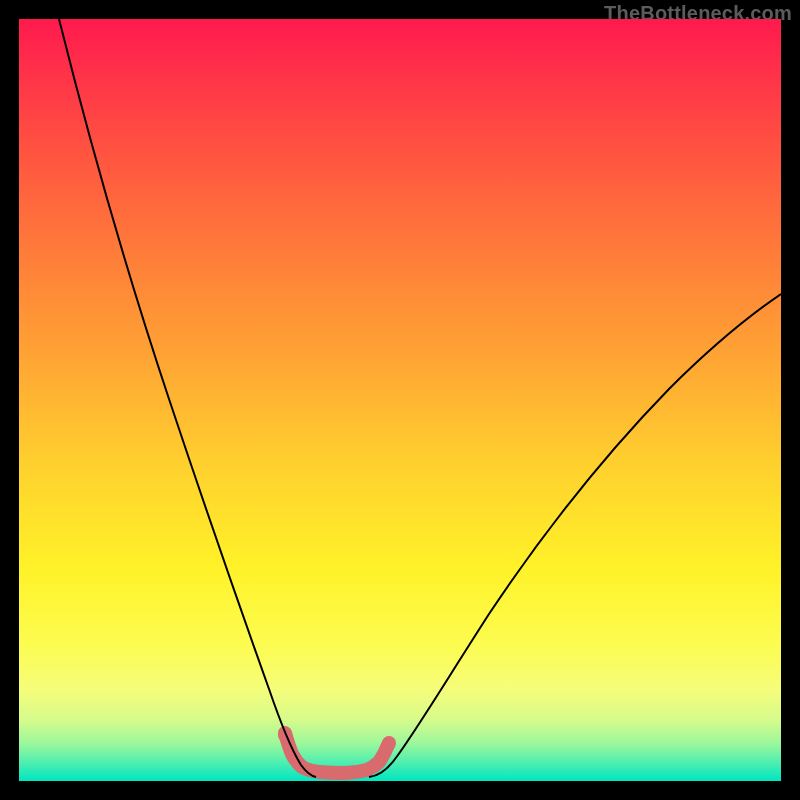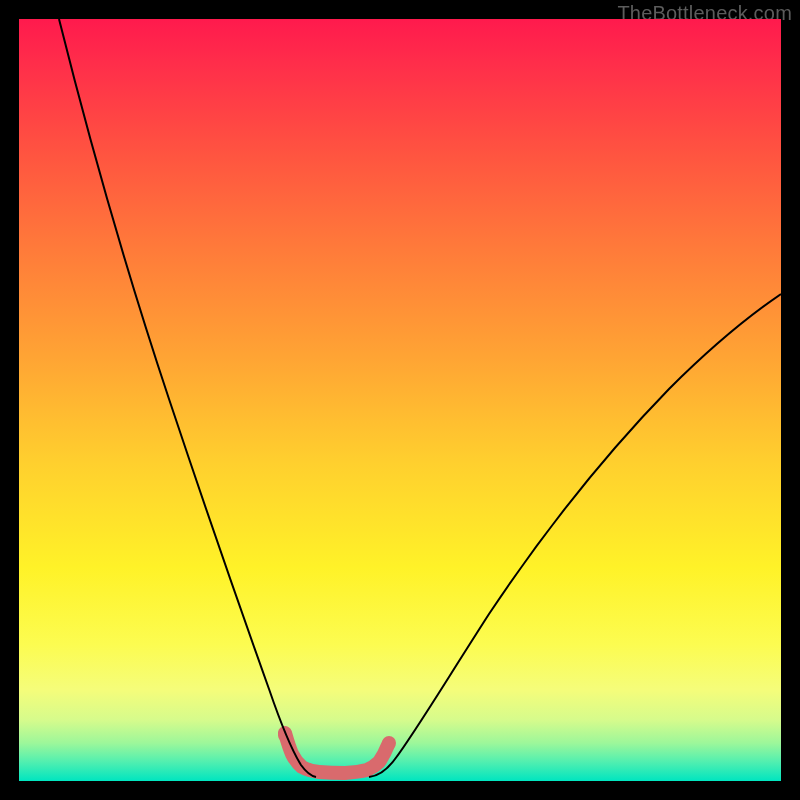--- a/index.html
+++ b/index.html
@@ -48,21 +48,21 @@
     top: 0;
     width: 762px;
     height: 762px;
   }
   .watermark {
     position: absolute;
     top: 2px;
     right: 8px;
     color: #5c5c5c;
     font-size: 20px;
-    font-weight: 400;
+    font-weight: 700;
     letter-spacing: 0.2px;
   }
 </style>
 </head>
 <body>
 
 <div class="watermark">TheBottleneck.com</div>
 
 <div class="frame">
   <div class="gradient"></div>

